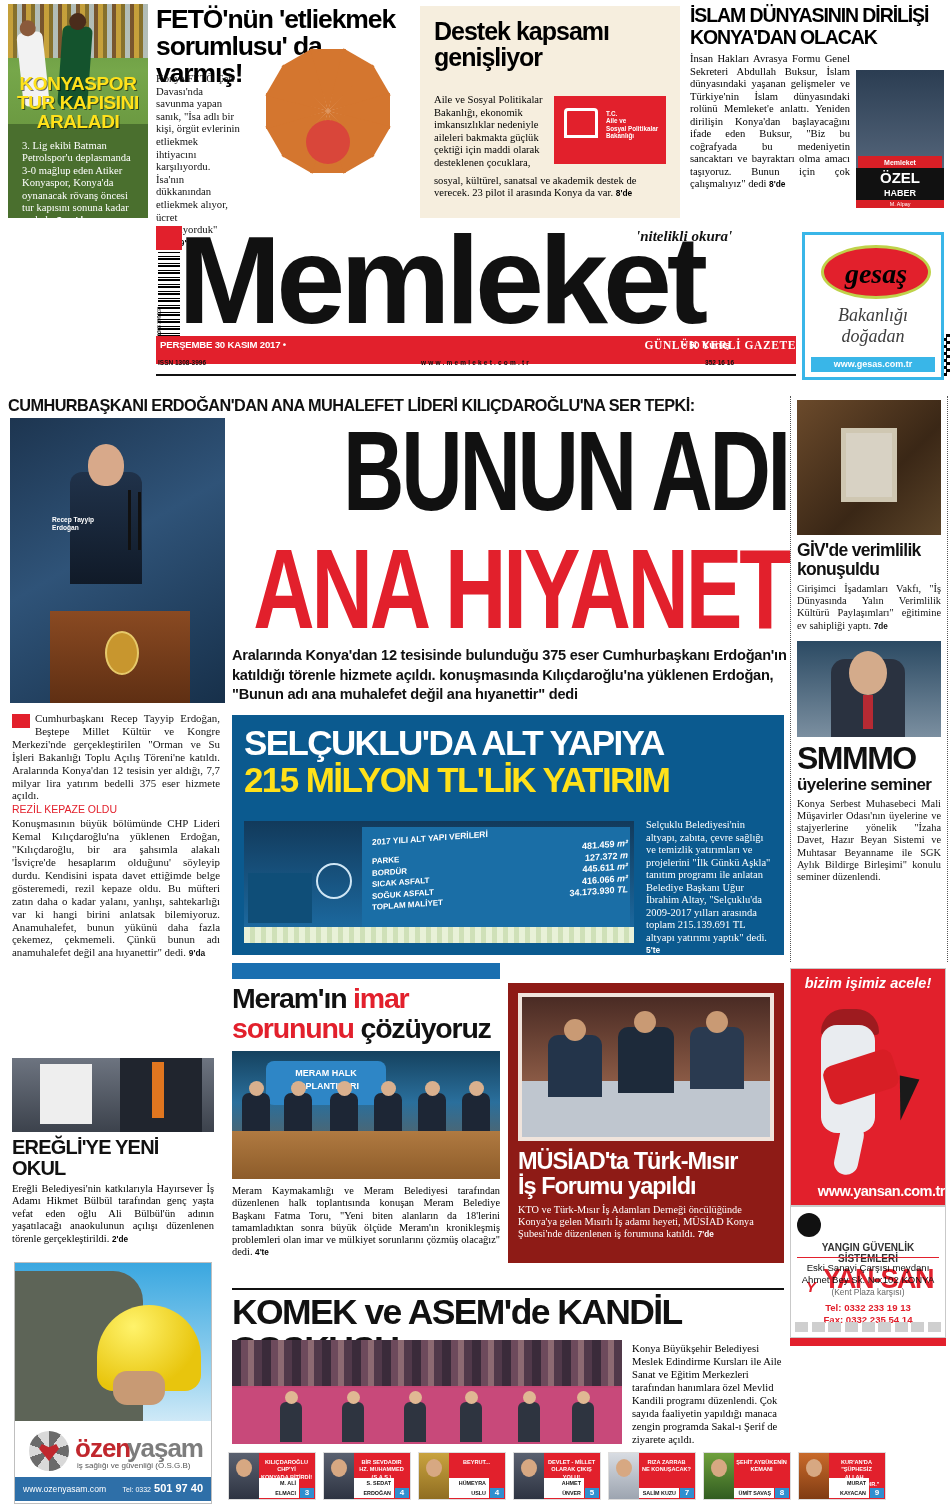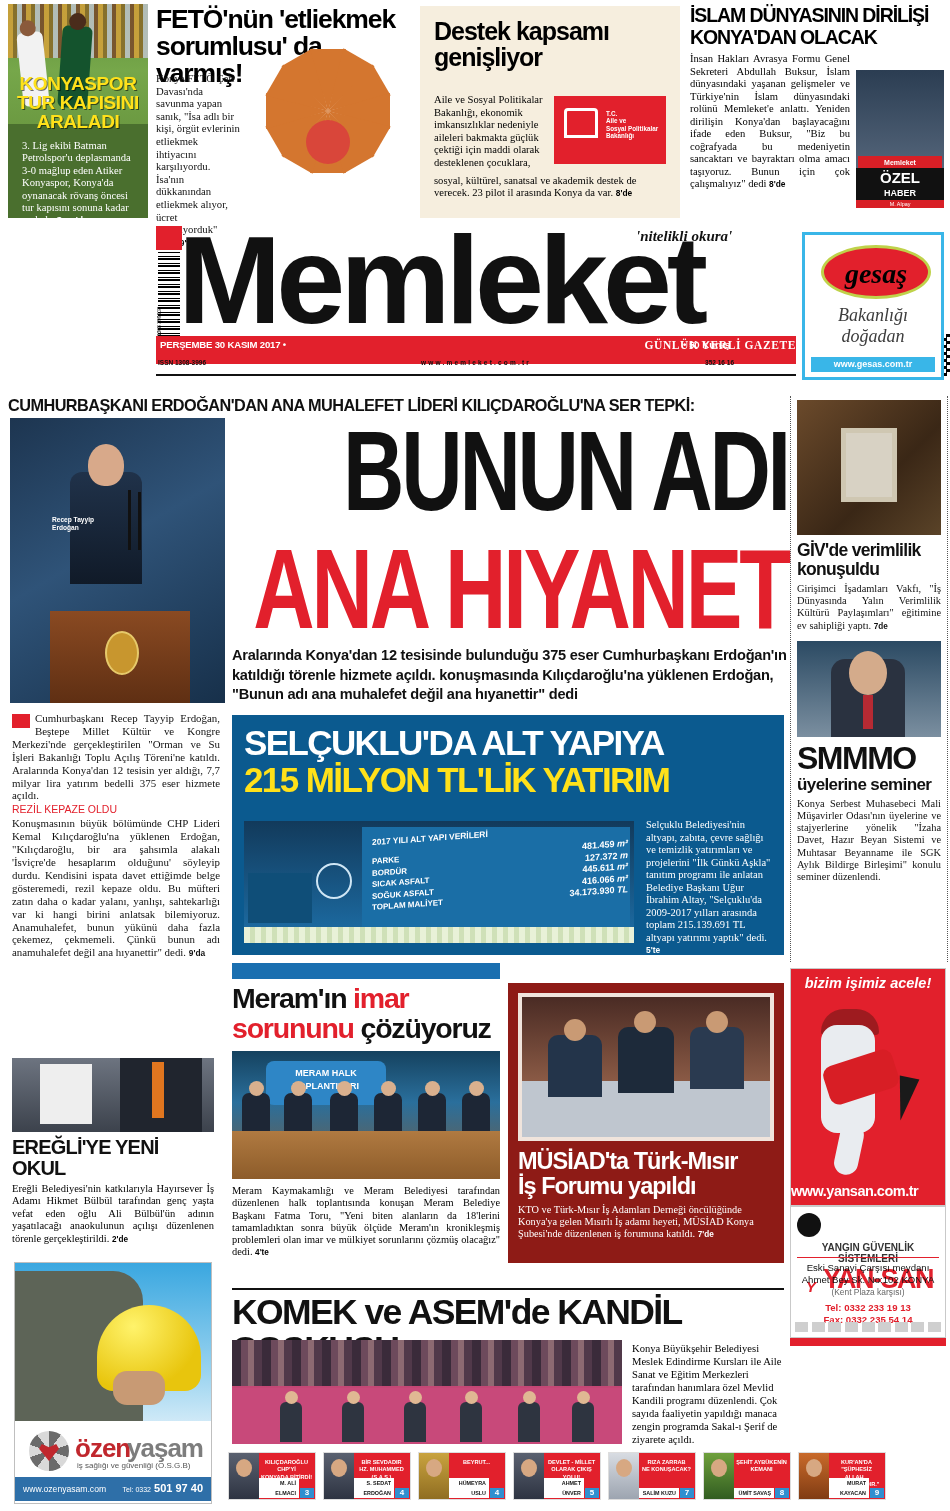--- a/index.html
+++ b/index.html
@@ -284,21 +284,21 @@
   .yansan { position:absolute; left:790px; top:968px; width:156px; height:238px;
      background:#e2202c; border:1px solid #c9c9c9; overflow:hidden;}
   .yansan .slogan { position:absolute; left:0; right:0; top:6px; text-align:center; color:#fff;
      font-family:"Liberation Sans",sans-serif; font-size:14.5px;}
   .yansan .body{position:absolute;left:30px;top:56px;width:54px;height:108px;background:#e9ecf0;border-radius:16px;}
   .yansan .hat{position:absolute;left:30px;top:40px;width:58px;height:26px;background:#9e1b1f;border-radius:29px 29px 4px 4px;}
   .yansan .ext{position:absolute;left:34px;top:88px;width:72px;height:40px;background:#d81e25;border-radius:10px;transform:rotate(-18deg);}
   .yansan .nozzle{position:absolute;left:104px;top:108px;width:0;height:0;
      border-left:10px solid transparent;border-right:10px solid transparent;border-top:44px solid #1a1a1a;transform:rotate(12deg);}
   .yansan .leg{position:absolute;left:46px;top:154px;width:24px;height:52px;background:#e9ecf0;border-radius:12px;transform:rotate(12deg);}
-  .yansan .web{position:absolute;left:0;right:0;bottom:6px;text-align:left;color:#fff;
+  .yansan .web{position:absolute;left:0;right:0;bottom:6px;text-align:right;color:#fff;
      font-family:"Liberation Sans",sans-serif;font-weight:bold;font-size:14.5px;letter-spacing:-.5px;}
   .yansan2 { position:absolute; left:790px; top:1206px; width:156px; height:132px;
      background:#fff; border:1px solid #c9c9c9; }
   .yansan2 .logo{position:absolute;left:4px;top:4px;right:4px;height:30px;}
   .yansan2 .logo .mark{position:absolute;left:2px;top:2px;width:24px;height:24px;border-radius:50%;background:#111;}
   .yansan2 .logo .mark i{position:absolute;left:9px;top:4px;color:#e2202c;font-family:"Liberation Sans",sans-serif;font-weight:bold;font-size:15px;}
   .yansan2 .logo .nm{position:absolute;left:28px;top:-2px;color:#e2202c;
      font-family:"Liberation Sans",sans-serif;font-weight:bold;font-size:27px;letter-spacing:-1.5px;}
   .yansan2 .sub{position:absolute;left:0;right:0;top:35px;text-align:center;color:#333;
      font-family:"Liberation Sans",sans-serif;font-weight:bold;font-size:10px;}

